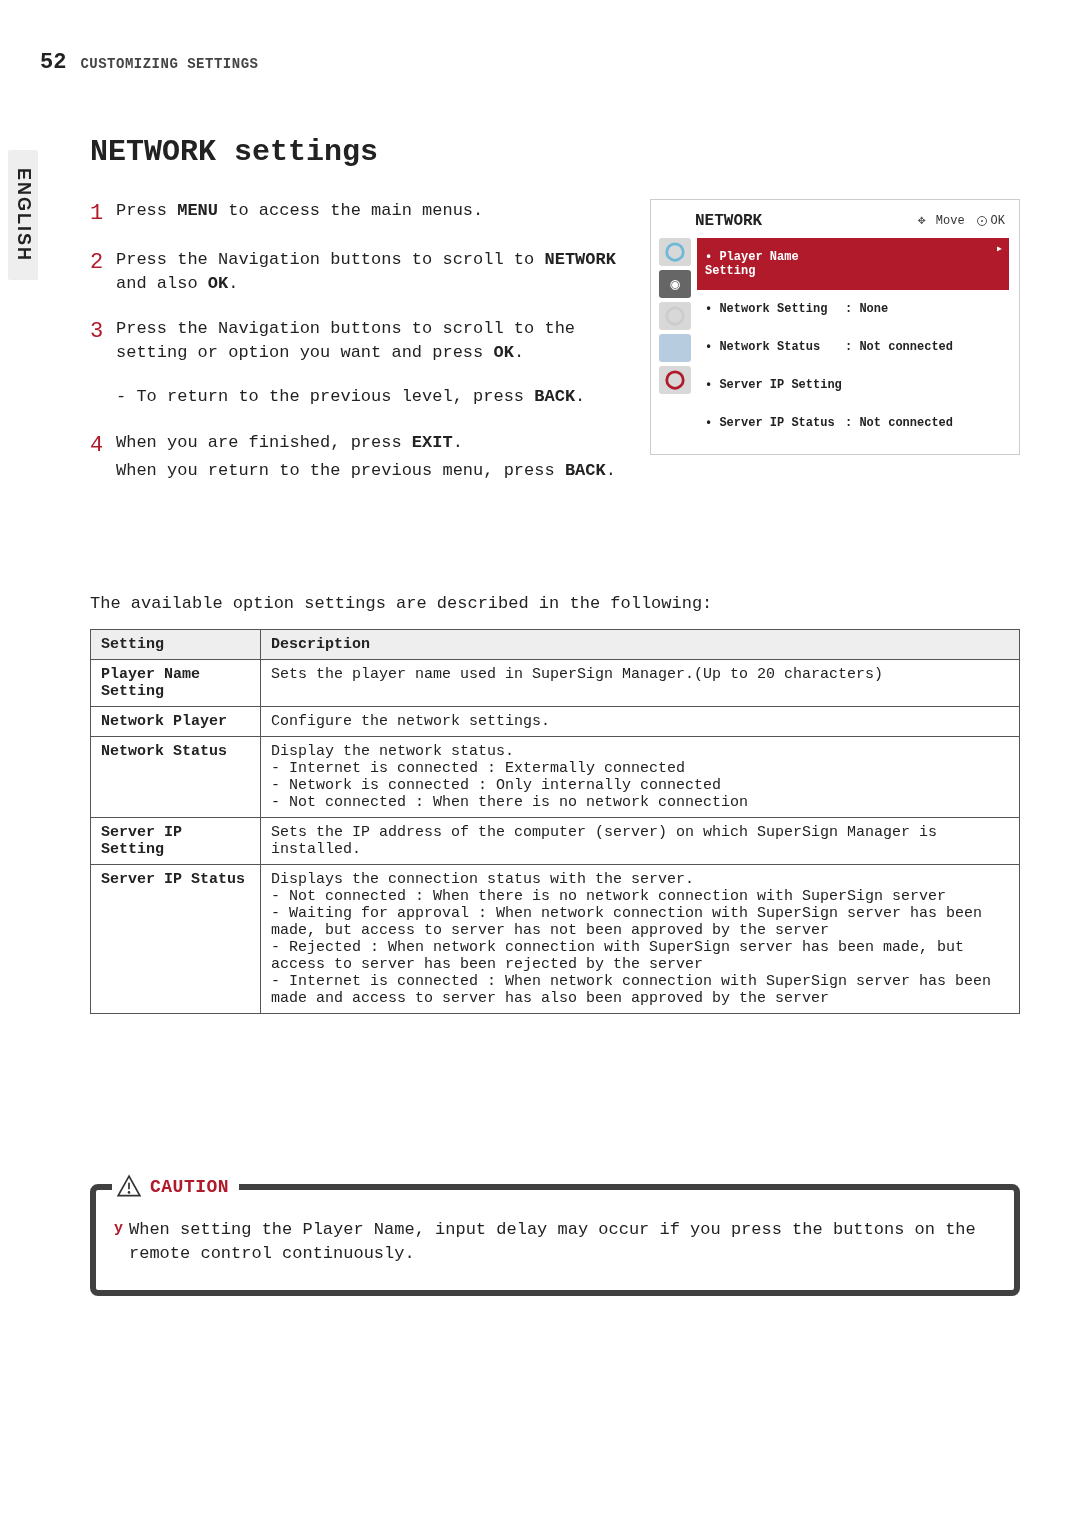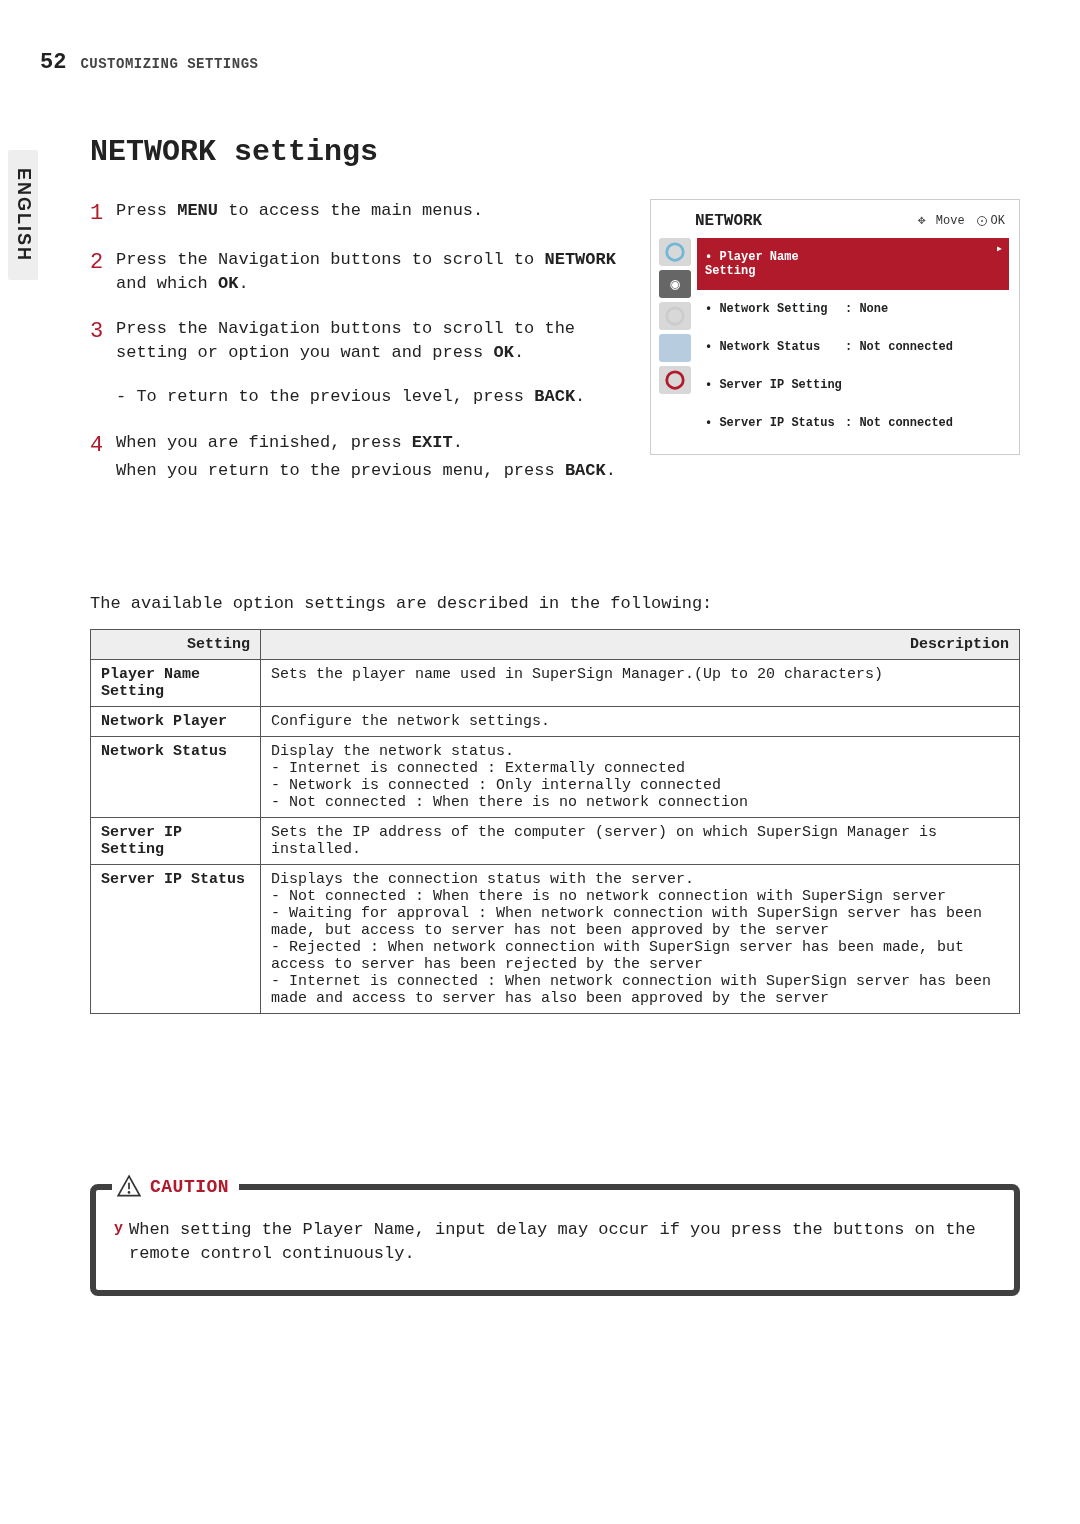--- a/index.html
+++ b/index.html
@@ -153,21 +153,21 @@
     font-size: 15px;
   }
   table.opt th, table.opt td {
     border: 1px solid #555;
     padding: 6px 10px;
     vertical-align: top;
     text-align: left;
   }
   table.opt th {
     background: #eee;
-    text-align: right;
+    text-align: left;
     font-weight: bold;
   }
   table.opt th.col-setting { width: 170px; }
   .caution-box {
     margin-top: 170px;
     border: 6px solid #404040;
     border-radius: 8px;
     padding: 28px 18px 24px 18px;
     position: relative;
     font-size: 17px;
@@ -213,21 +213,21 @@
         <ol class="steps">
           <li>
             <span class="step-num">1</span>
             <div class="step-body">
               <p><span>Press </span><b>MENU</b><span> to access the main menus.</span></p>
             </div>
           </li>
           <li>
             <span class="step-num">2</span>
             <div class="step-body">
-              <p><span>Press the Navigation buttons to scroll to </span><b>NETWORK</b><span> and which </span><b>OK</b><span>.</span></p>
+              <p><span>Press the Navigation buttons to scroll to </span><b>NETWORK</b><span> and also </span><b>OK</b><span>.</span></p>
             </div>
           </li>
           <li>
             <span class="step-num">3</span>
             <div class="step-body">
               <p><span>Press the Navigation buttons to scroll to the setting or option you want and press </span><b>OK</b><span>.</span></p>
               <p class="step-sub"><span>- To return to the previous level, press </span><b>BACK</b><span>.</span></p>
             </div>
           </li>
           <li>

